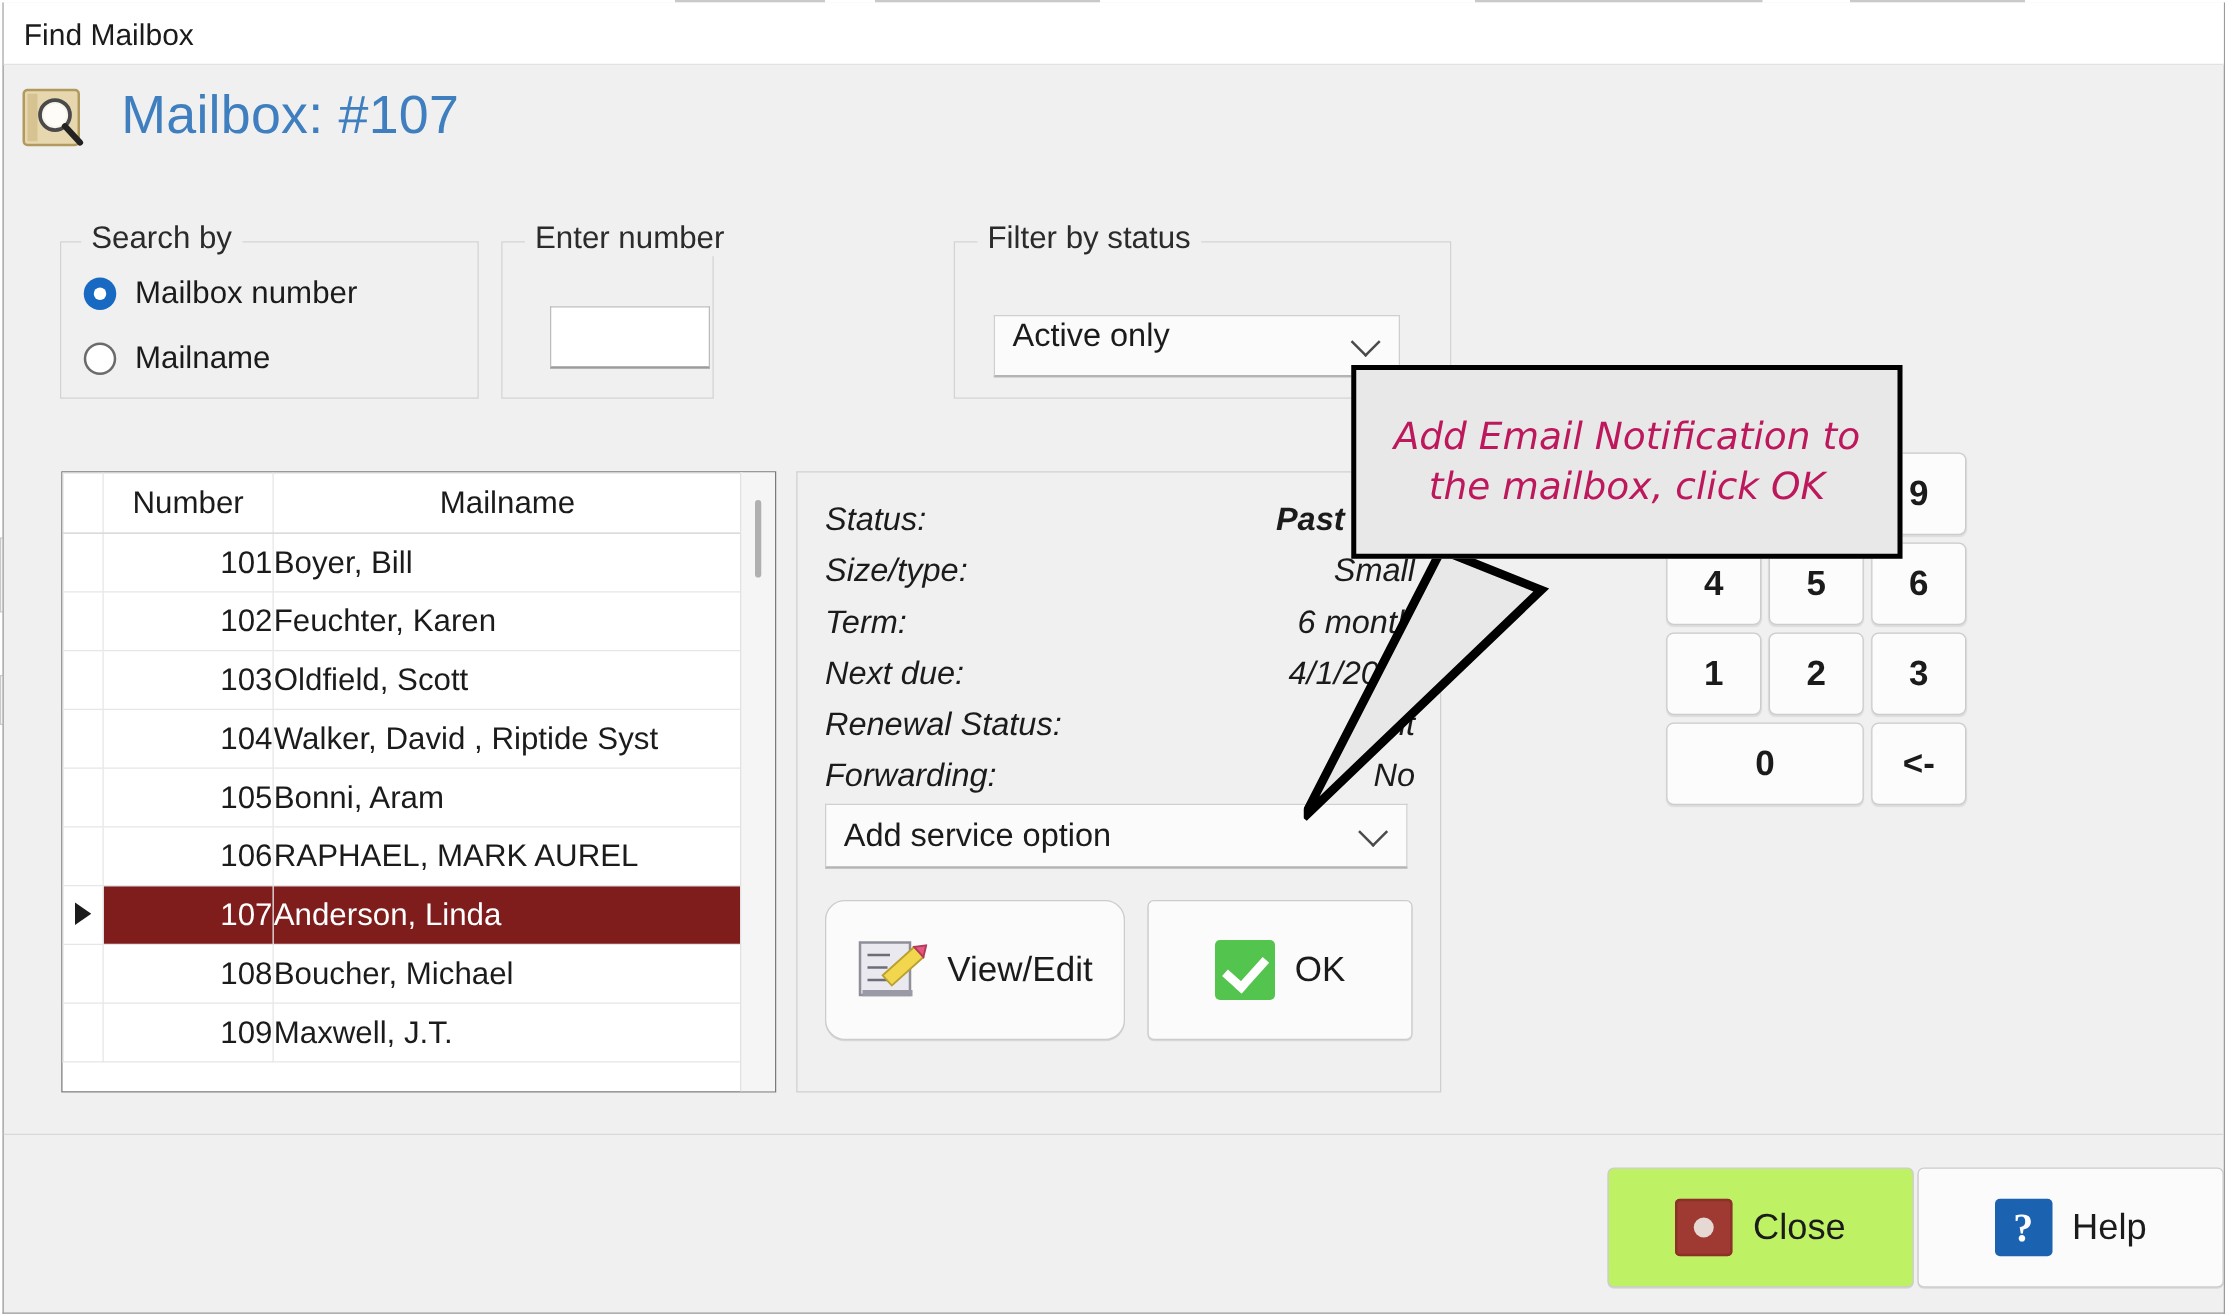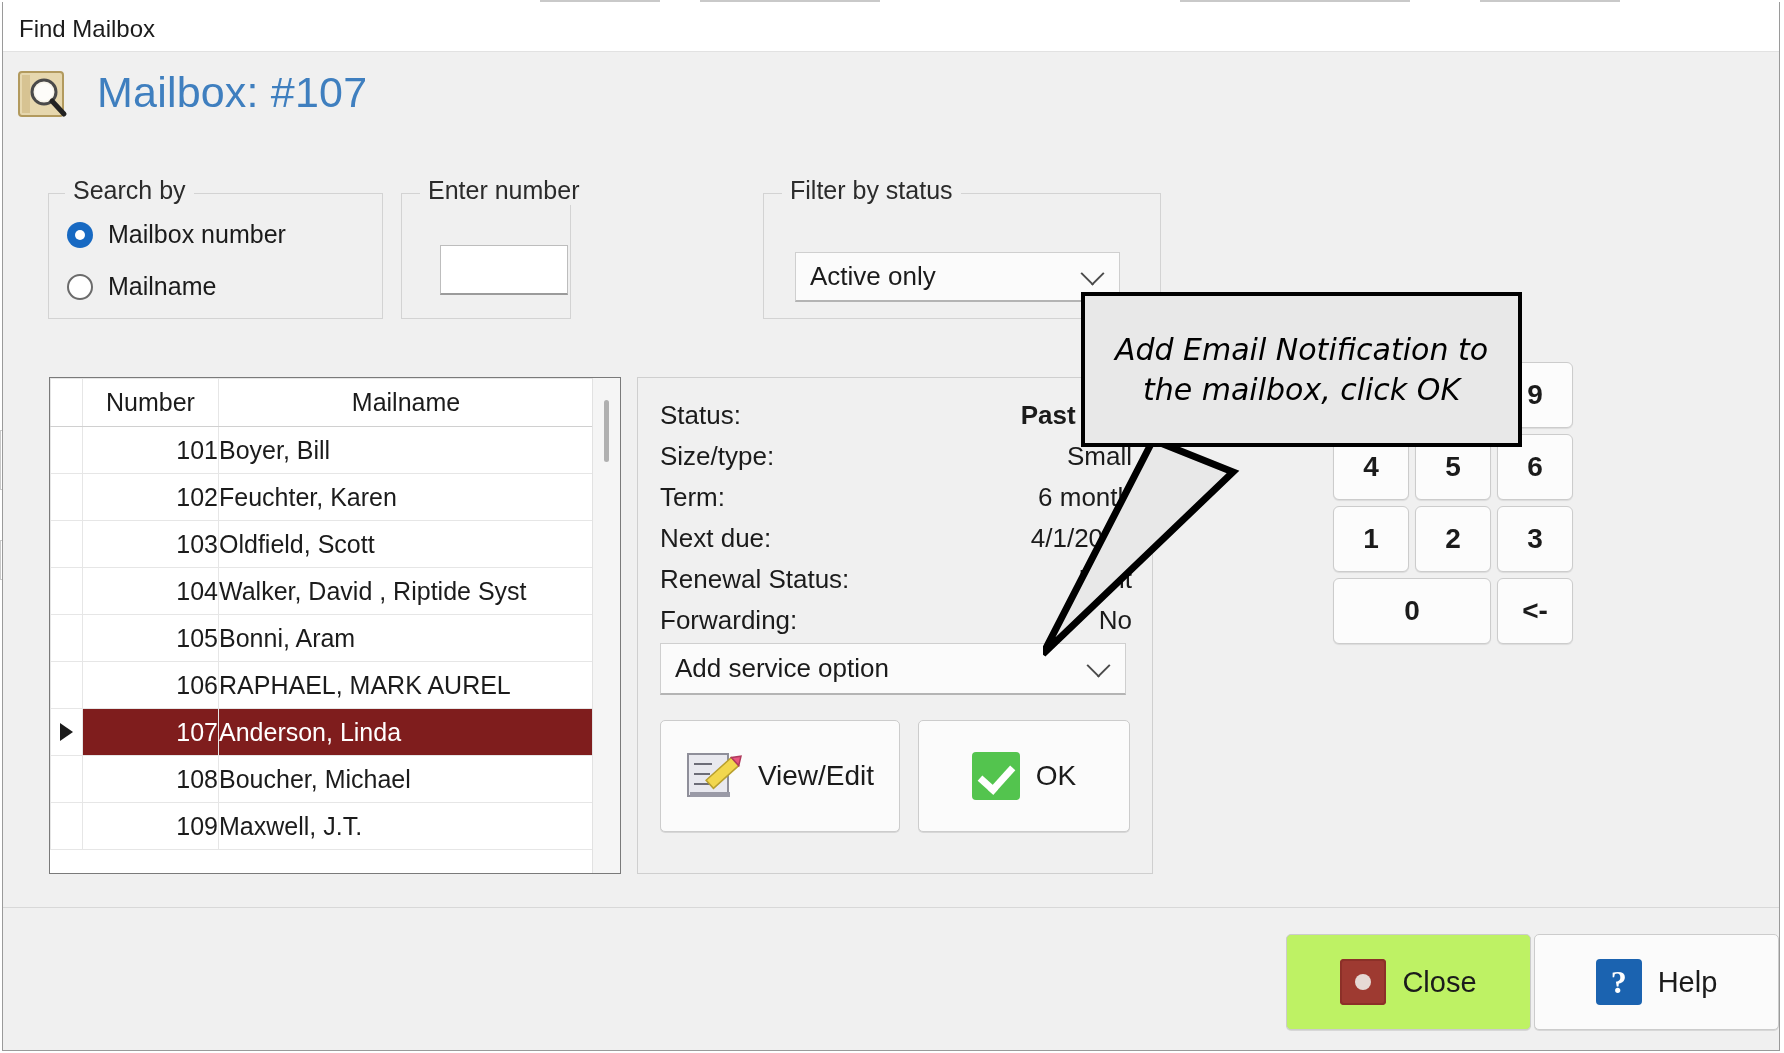--- a/index.html
+++ b/index.html
@@ -63,21 +63,21 @@
   
   #num-input{
     position:absolute;left:437px;top:243px;width:128px;height:50px;
     background:#ffffff;border:1px solid #bdbdbd;border-bottom:2px solid #9b9b9b;
     box-sizing:border-box;
   }
   
   #filter-select{
     position:absolute;left:792px;top:250px;width:325px;height:50px;
     background:#fbfbfb;border:1px solid #cfcfcf;border-bottom:2px solid #b4b4b4;
-    box-sizing:border-box;display:flex;align-items:center;
+    box-sizing:border-box;display:flex;align-items:flex-start;
   }
   #filter-select .val{font-size:26px;color:#1b1b1b;margin-left:14px;}
   .chev{position:absolute;right:18px;top:50%;transform:translateY(-60%);
         width:15px;height:15px;border-right:2px solid #4a4a4a;border-bottom:2px solid #4a4a4a;
         transform:translateY(-70%) rotate(45deg);}
   
   #list-frame{
     position:absolute;left:46px;top:375px;width:572px;height:497px;
     background:#ffffff;border:1px solid #7a7a7a;box-sizing:border-box;
   }
@@ -104,36 +104,36 @@
   #list-scroll{
     position:absolute;right:0;top:0;width:28px;height:100%;background:#f5f5f5;
     border-left:1px solid #e2e2e2;box-sizing:border-box;
   }
   #list-thumb{position:absolute;left:11px;top:22px;width:5px;height:62px;background:#b0b0b0;border-radius:3px;}
   
   #detail{
     position:absolute;left:634px;top:375px;width:516px;height:497px;
     border:1px solid #cfcfcf;background:#f0f0f0;box-sizing:border-box;
   }
-  .drow{position:absolute;left:22px;width:472px;height:41px;}
+  .drow{position:absolute;left:22px;width:472px;height:41px;font-style:italic;}
   .dlabel{position:absolute;left:0;font-size:26px;color:#1b1b1b;white-space:nowrap;}
   .dval{position:absolute;right:0;font-size:26px;color:#1b1b1b;white-space:nowrap;}
   .dval.strong{font-weight:bold;}
   #svc-select{
     position:absolute;left:22px;top:265px;width:466px;height:52px;
     background:#fbfbfb;border:1px solid #cfcfcf;border-bottom:2px solid #b4b4b4;
     box-sizing:border-box;display:flex;align-items:center;
   }
   #svc-select .val{font-size:26px;color:#1b1b1b;margin-left:14px;}
   .btn{
     position:absolute;background:#fbfbfb;border:1px solid #cccccc;border-radius:5px;
     box-sizing:border-box;display:flex;align-items:center;justify-content:center;
     box-shadow:0 1px 0 rgba(0,0,0,.10);
   }
-  #btn-viewedit{left:22px;top:342px;width:240px;height:112px;}
+  #btn-viewedit{left:22px;top:342px;width:240px;height:112px;border-radius:16px;}
   #btn-ok{left:280px;top:342px;width:212px;height:112px;}
   .btn .lbl{font-size:28px;color:#1b1b1b;margin-left:16px;}
   
   .icon-viewedit{width:56px;height:52px;position:relative;flex:none;}
   
   .icon-check{width:48px;height:48px;background:#53c44e;border-radius:4px;position:relative;flex:none;}
   .icon-check::after{
     content:"";position:absolute;left:14px;top:7px;width:14px;height:26px;
     border-right:7px solid #ffffff;border-bottom:7px solid #ffffff;
     transform:rotate(42deg);
@@ -146,21 +146,21 @@
     font-size:28px;font-weight:bold;color:#1b1b1b;box-shadow:0 1px 1px rgba(0,0,0,.09);
   }
   
   #callout{
     position:absolute;left:1078px;top:290px;width:441px;height:155px;
     background:#e8e8e8;border:4px solid #000000;box-sizing:border-box;
     display:flex;align-items:center;justify-content:center;
   }
   #callout .txt{
     font-family:"DejaVu Sans", sans-serif;
-    font-style:italic;font-size:30px;color:#000000;text-align:center;line-height:1.32;
+    font-style:italic;font-size:30px;color:#be185d;text-align:center;line-height:1.32;
     padding:0 16px;
   }
   #callout-tail{position:absolute;left:1040px;top:430px;width:260px;height:230px;pointer-events:none;}
   
   #footer-sep{position:absolute;left:0;top:905px;width:100%;height:1px;background:#d8d8d8;}
   #btn-close{
     position:absolute;left:1283px;top:932px;width:245px;height:96px;
     background:#bef264;border:1px solid #cccccc;border-radius:5px;box-sizing:border-box;
     display:flex;align-items:center;justify-content:center;box-shadow:0 1px 0 rgba(0,0,0,.10);
   }

